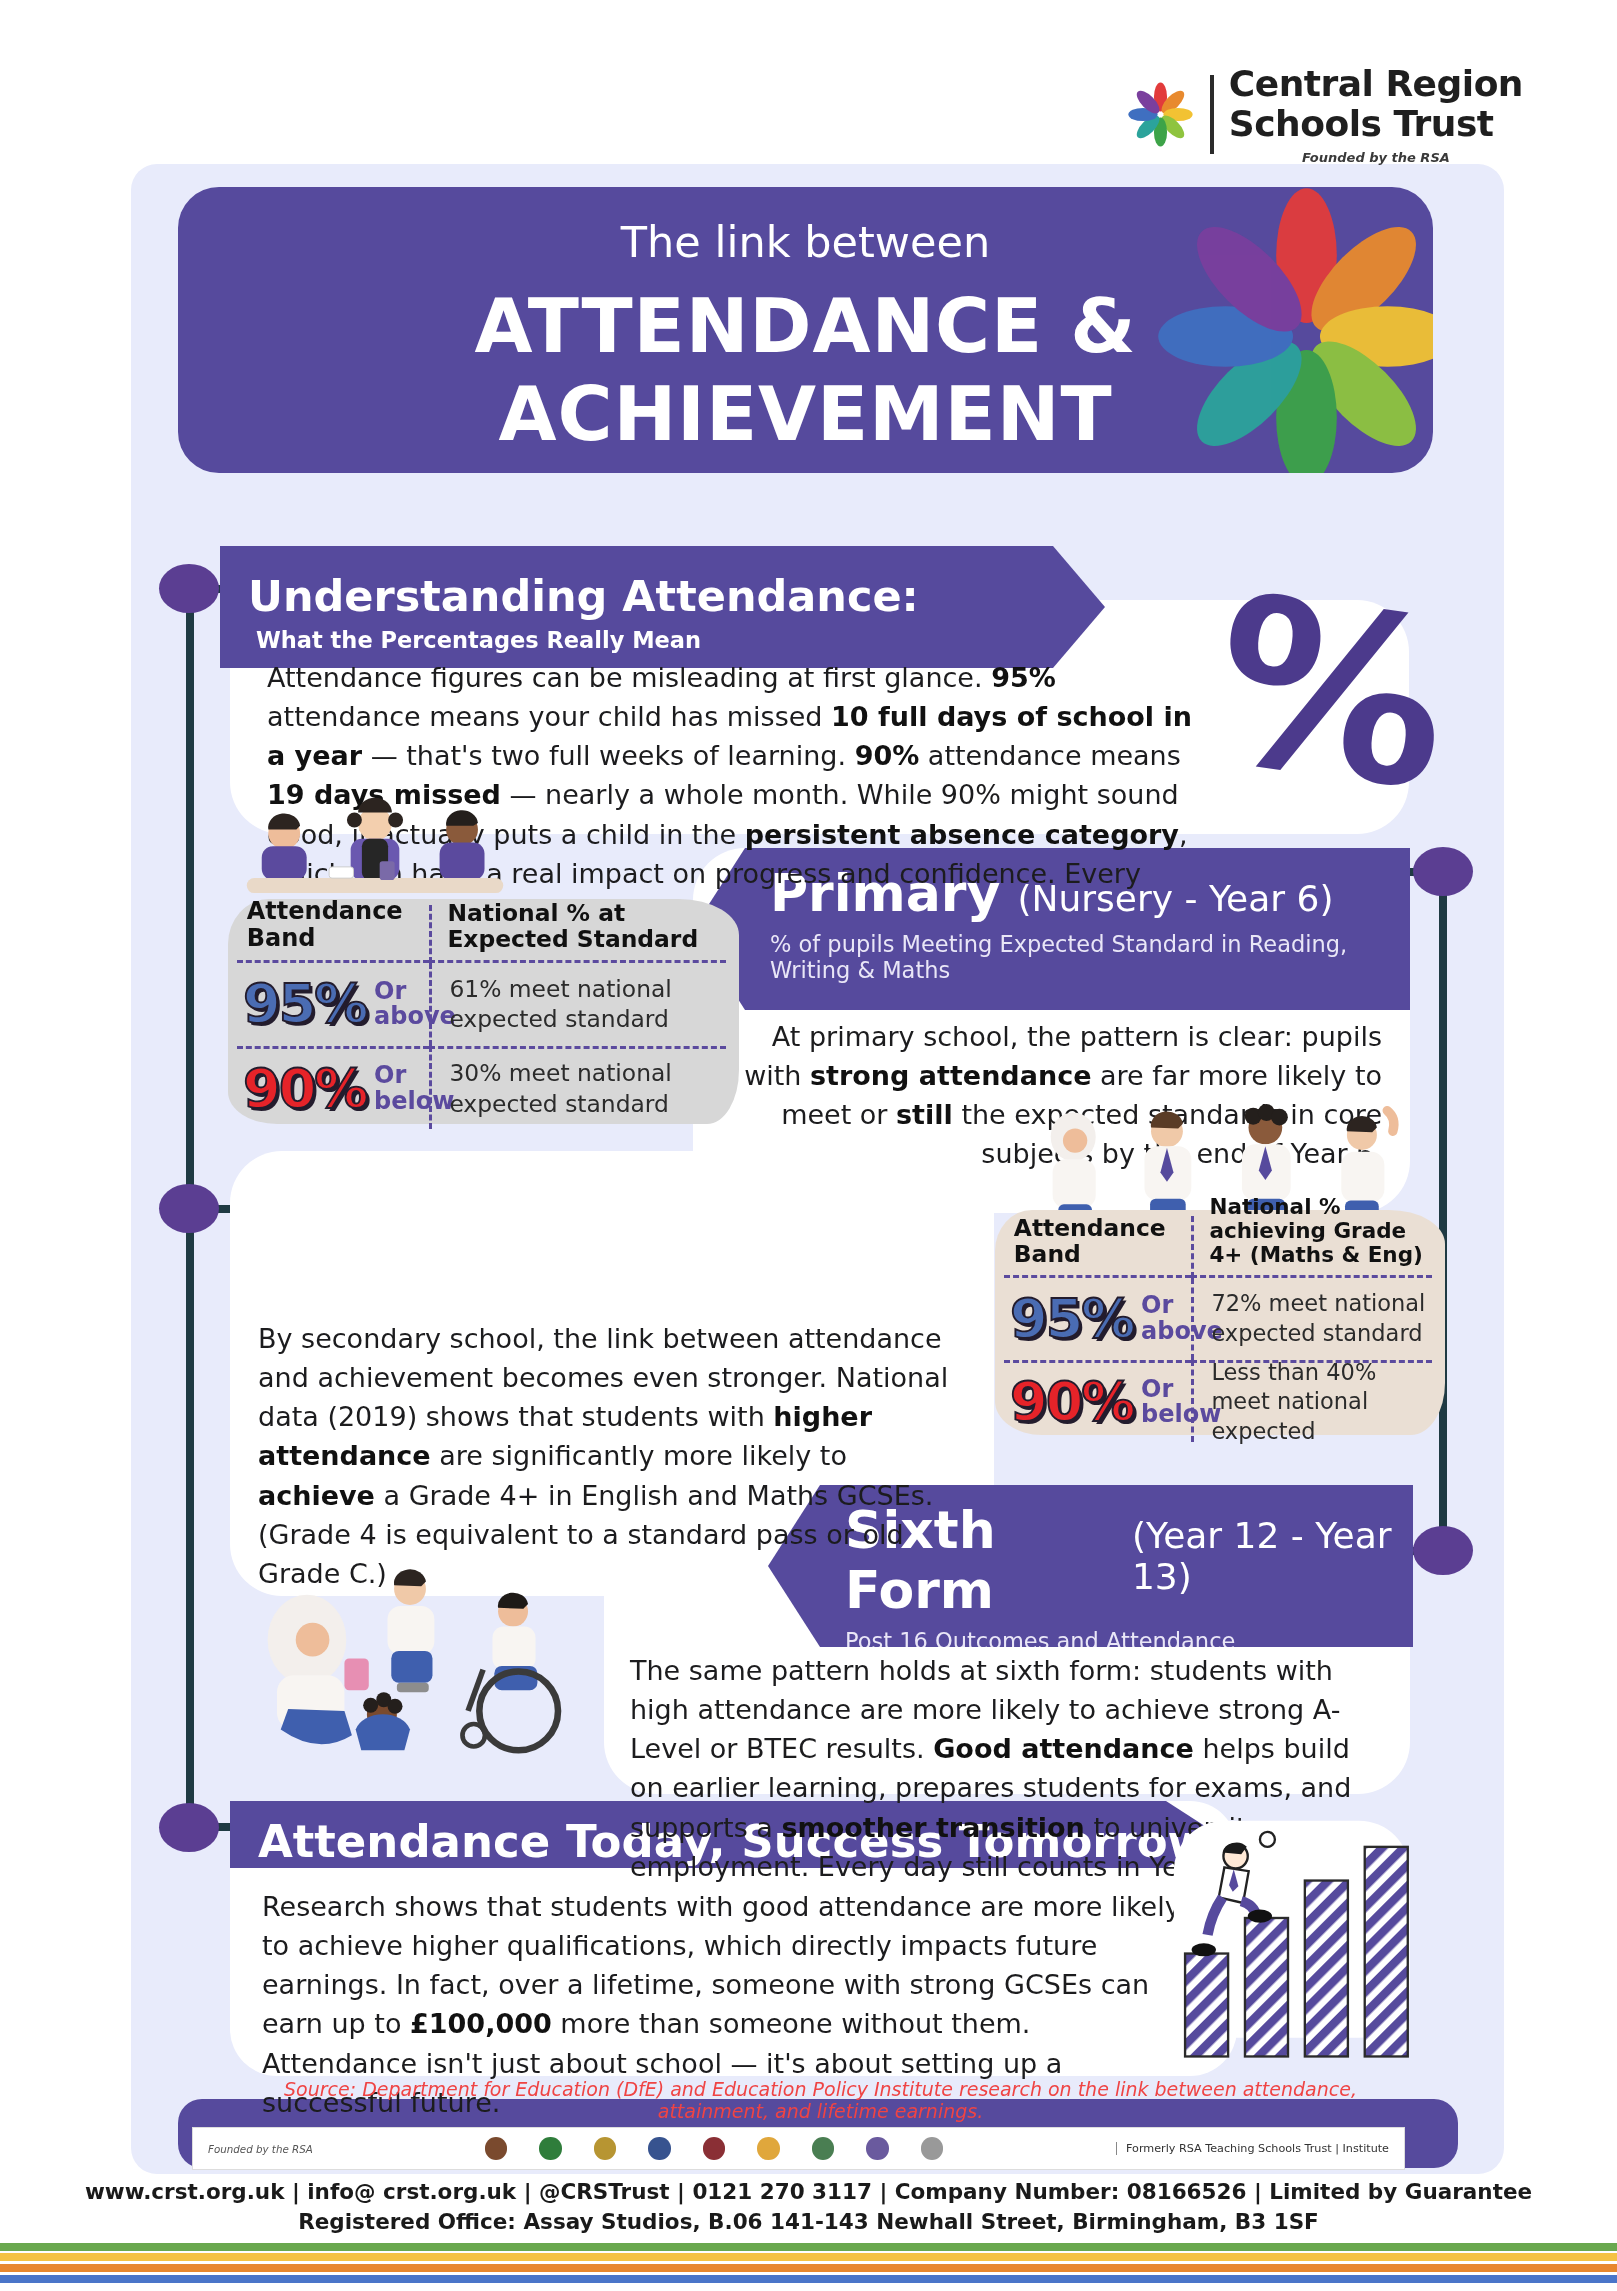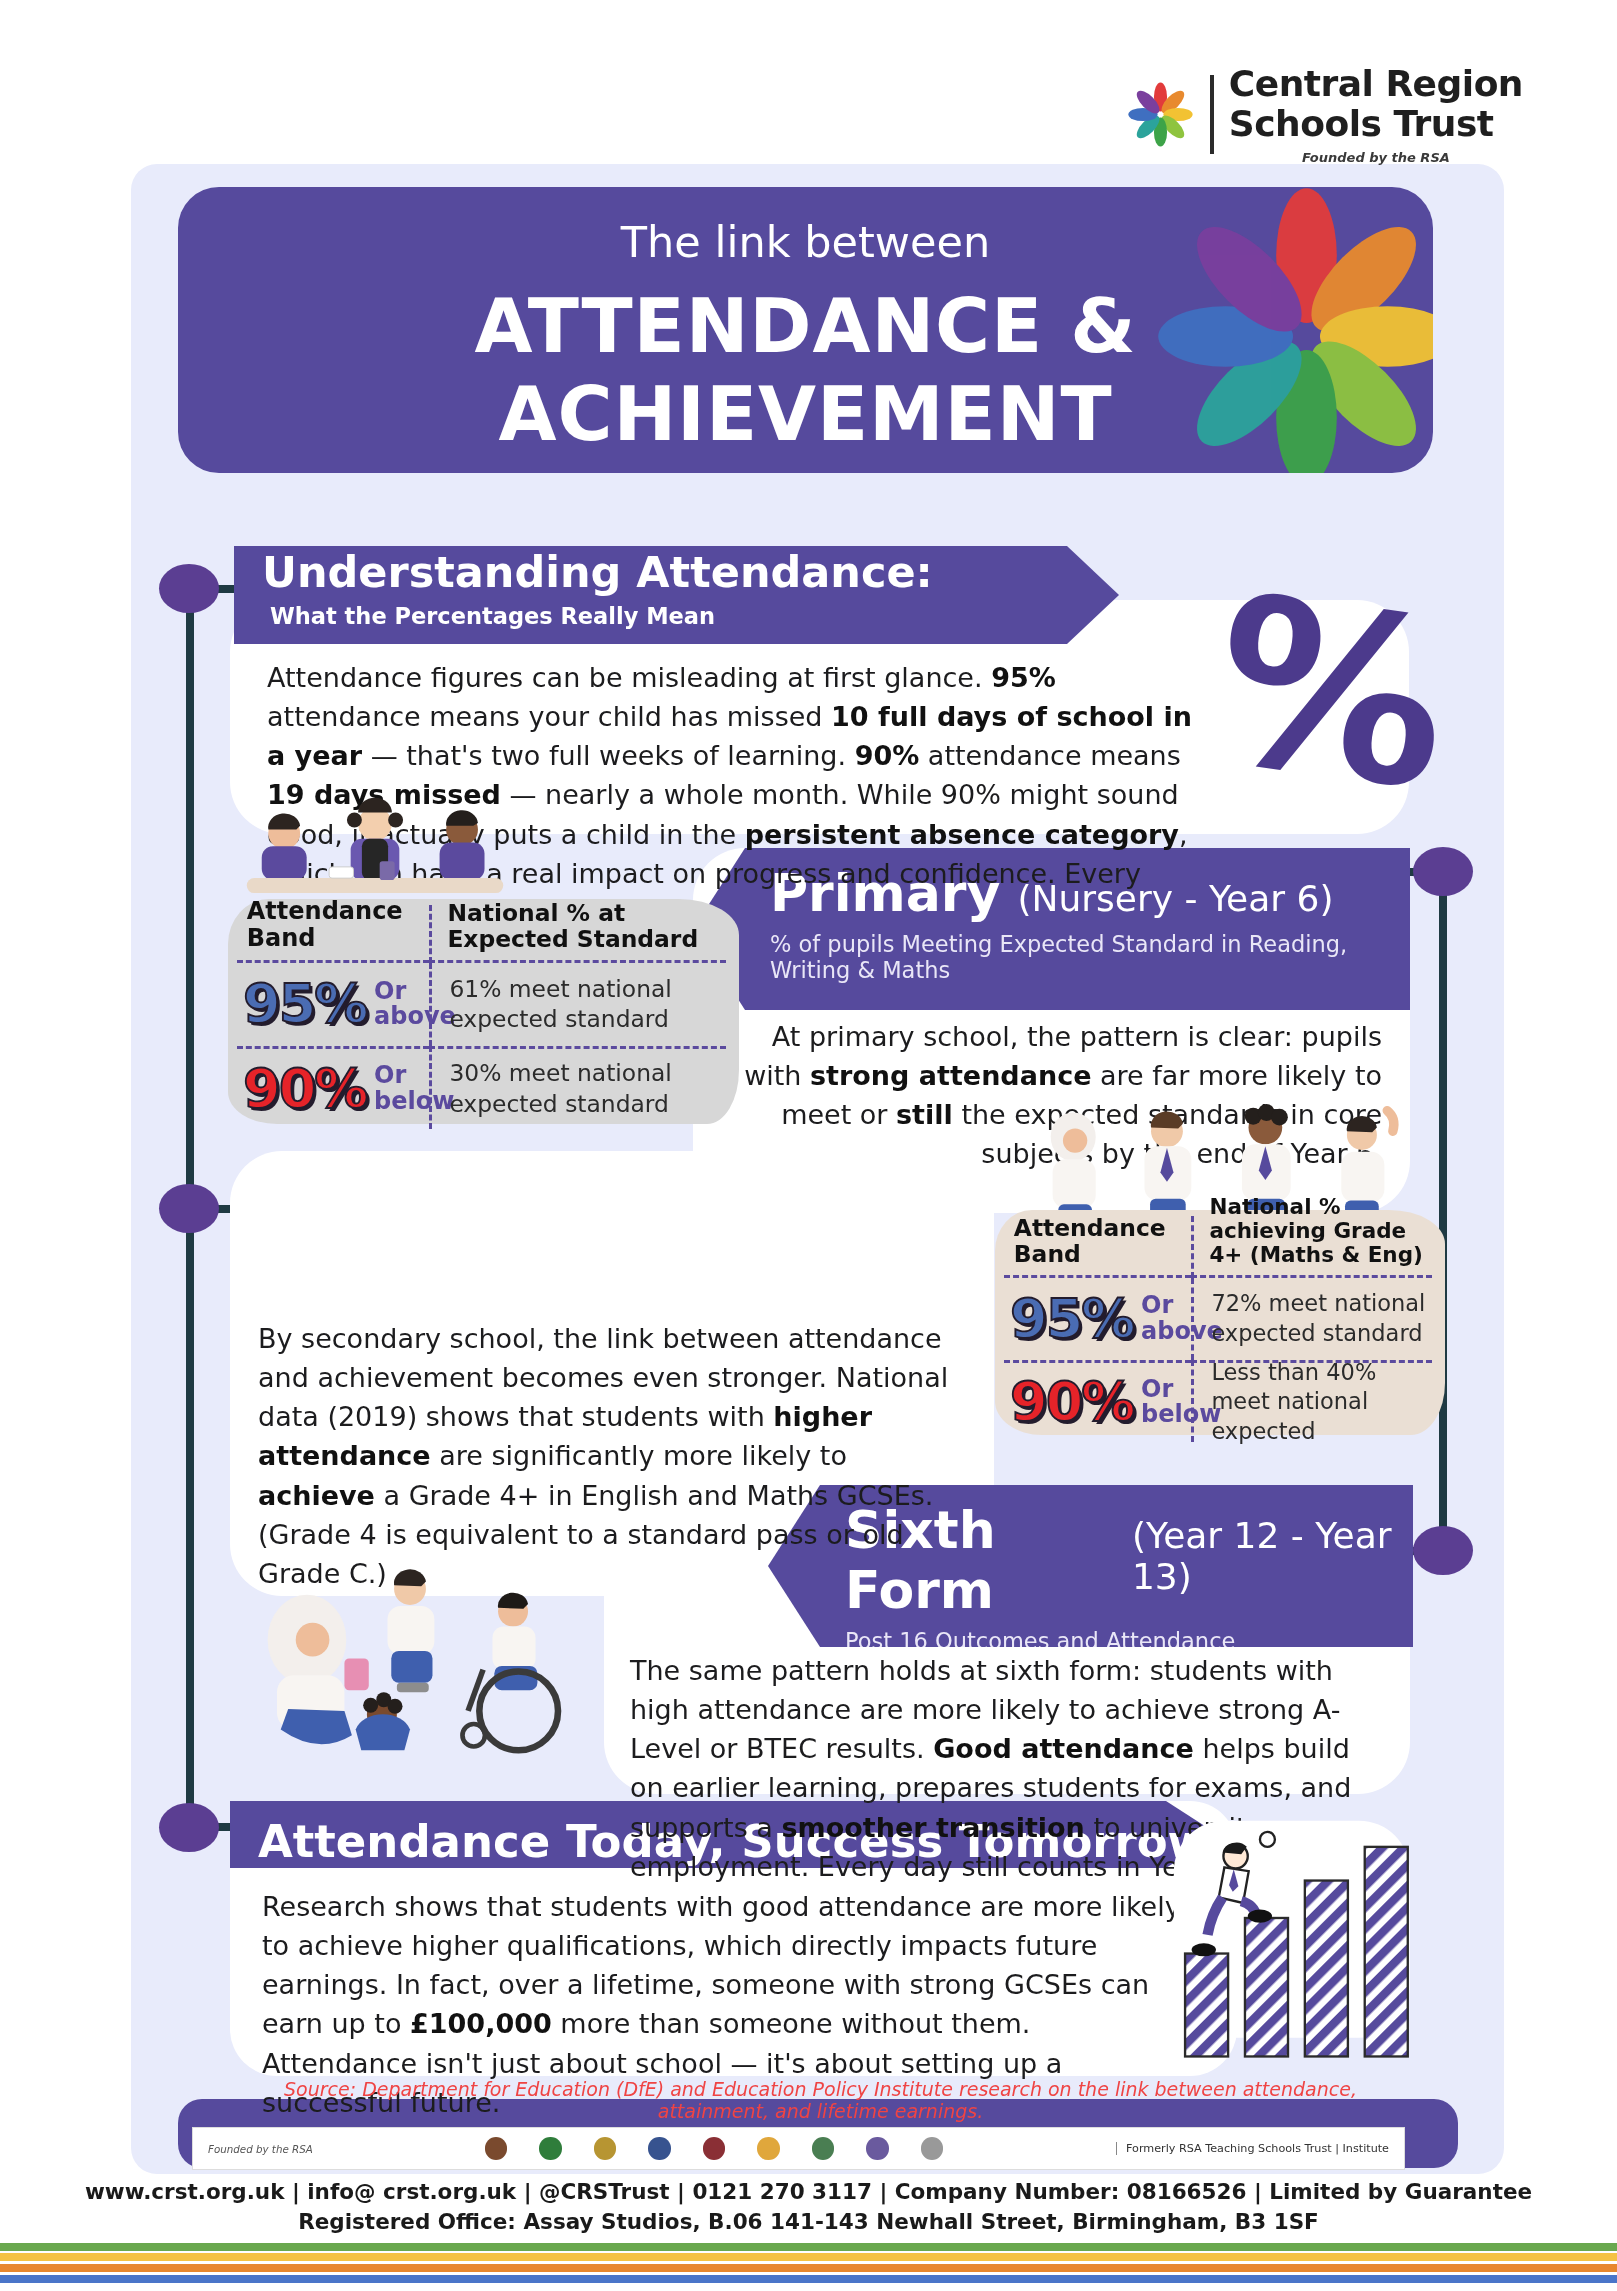--- a/index.html
+++ b/index.html
@@ -131,21 +131,21 @@
   <div class="tl-stub" style="left:187px;top:1823px;width:66px;"></div>
   <div class="tl-stub" style="left:1391px;top:868px;width:56px;"></div>
   <div class="tl-stub" style="left:1391px;top:1547px;width:56px;"></div>
   <div class="tl-node" style="left:159px;top:564px;"></div>
   <div class="tl-node" style="left:159px;top:1184px;"></div>
   <div class="tl-node" style="left:159px;top:1803px;"></div>
   <div class="tl-node" style="left:1413px;top:847px;"></div>
   <div class="tl-node" style="left:1413px;top:1526px;"></div>
 
   <div class="card" style="left:230px;top:600px;width:1179px;height:234px;"></div>
-  <div class="banner arrow-right" style="left:234px;top:546px;width:885px;height:97px;padding:1px 0 0 0;">
+  <div class="banner arrow-right" style="left:220px;top:546px;width:885px;height:97px;padding:25px 0 0 0;">
     <div class="b-title-xl" style="padding-left:28px;">Understanding Attendance:</div>
     <div class="b-sub" style="padding-left:36px;margin-top:6px;">What the Percentages Really Mean</div>
   </div>
   <div class="bodytext" style="left:267px;top:658px;width:932px;"><span>Attendance figures can be misleading at first glance. </span><b>95%</b><span> attendance means your child has missed </span><b>10 full days of school in a year</b><span> — that's two full weeks of learning. </span><b>90%</b><span> attendance means </span><b>19 days missed</b><span> — nearly a whole month. While 90% might sound good, it actually puts a child in the </span><b>persistent absence category</b><span>, which can have a real impact on progress and confidence. Every day really does count.</span></div>
   <div class="pct-glyph">%</div>
 
   <div class="card" style="left:693px;top:848px;width:717px;height:365px;"></div>
   <div class="banner arrow-left" style="left:693px;top:848px;width:717px;height:147px;padding-top:15px;">
     <div class="banner-title-row" style="padding-left:77px;">
       <span class="b-title">Primary</span>

